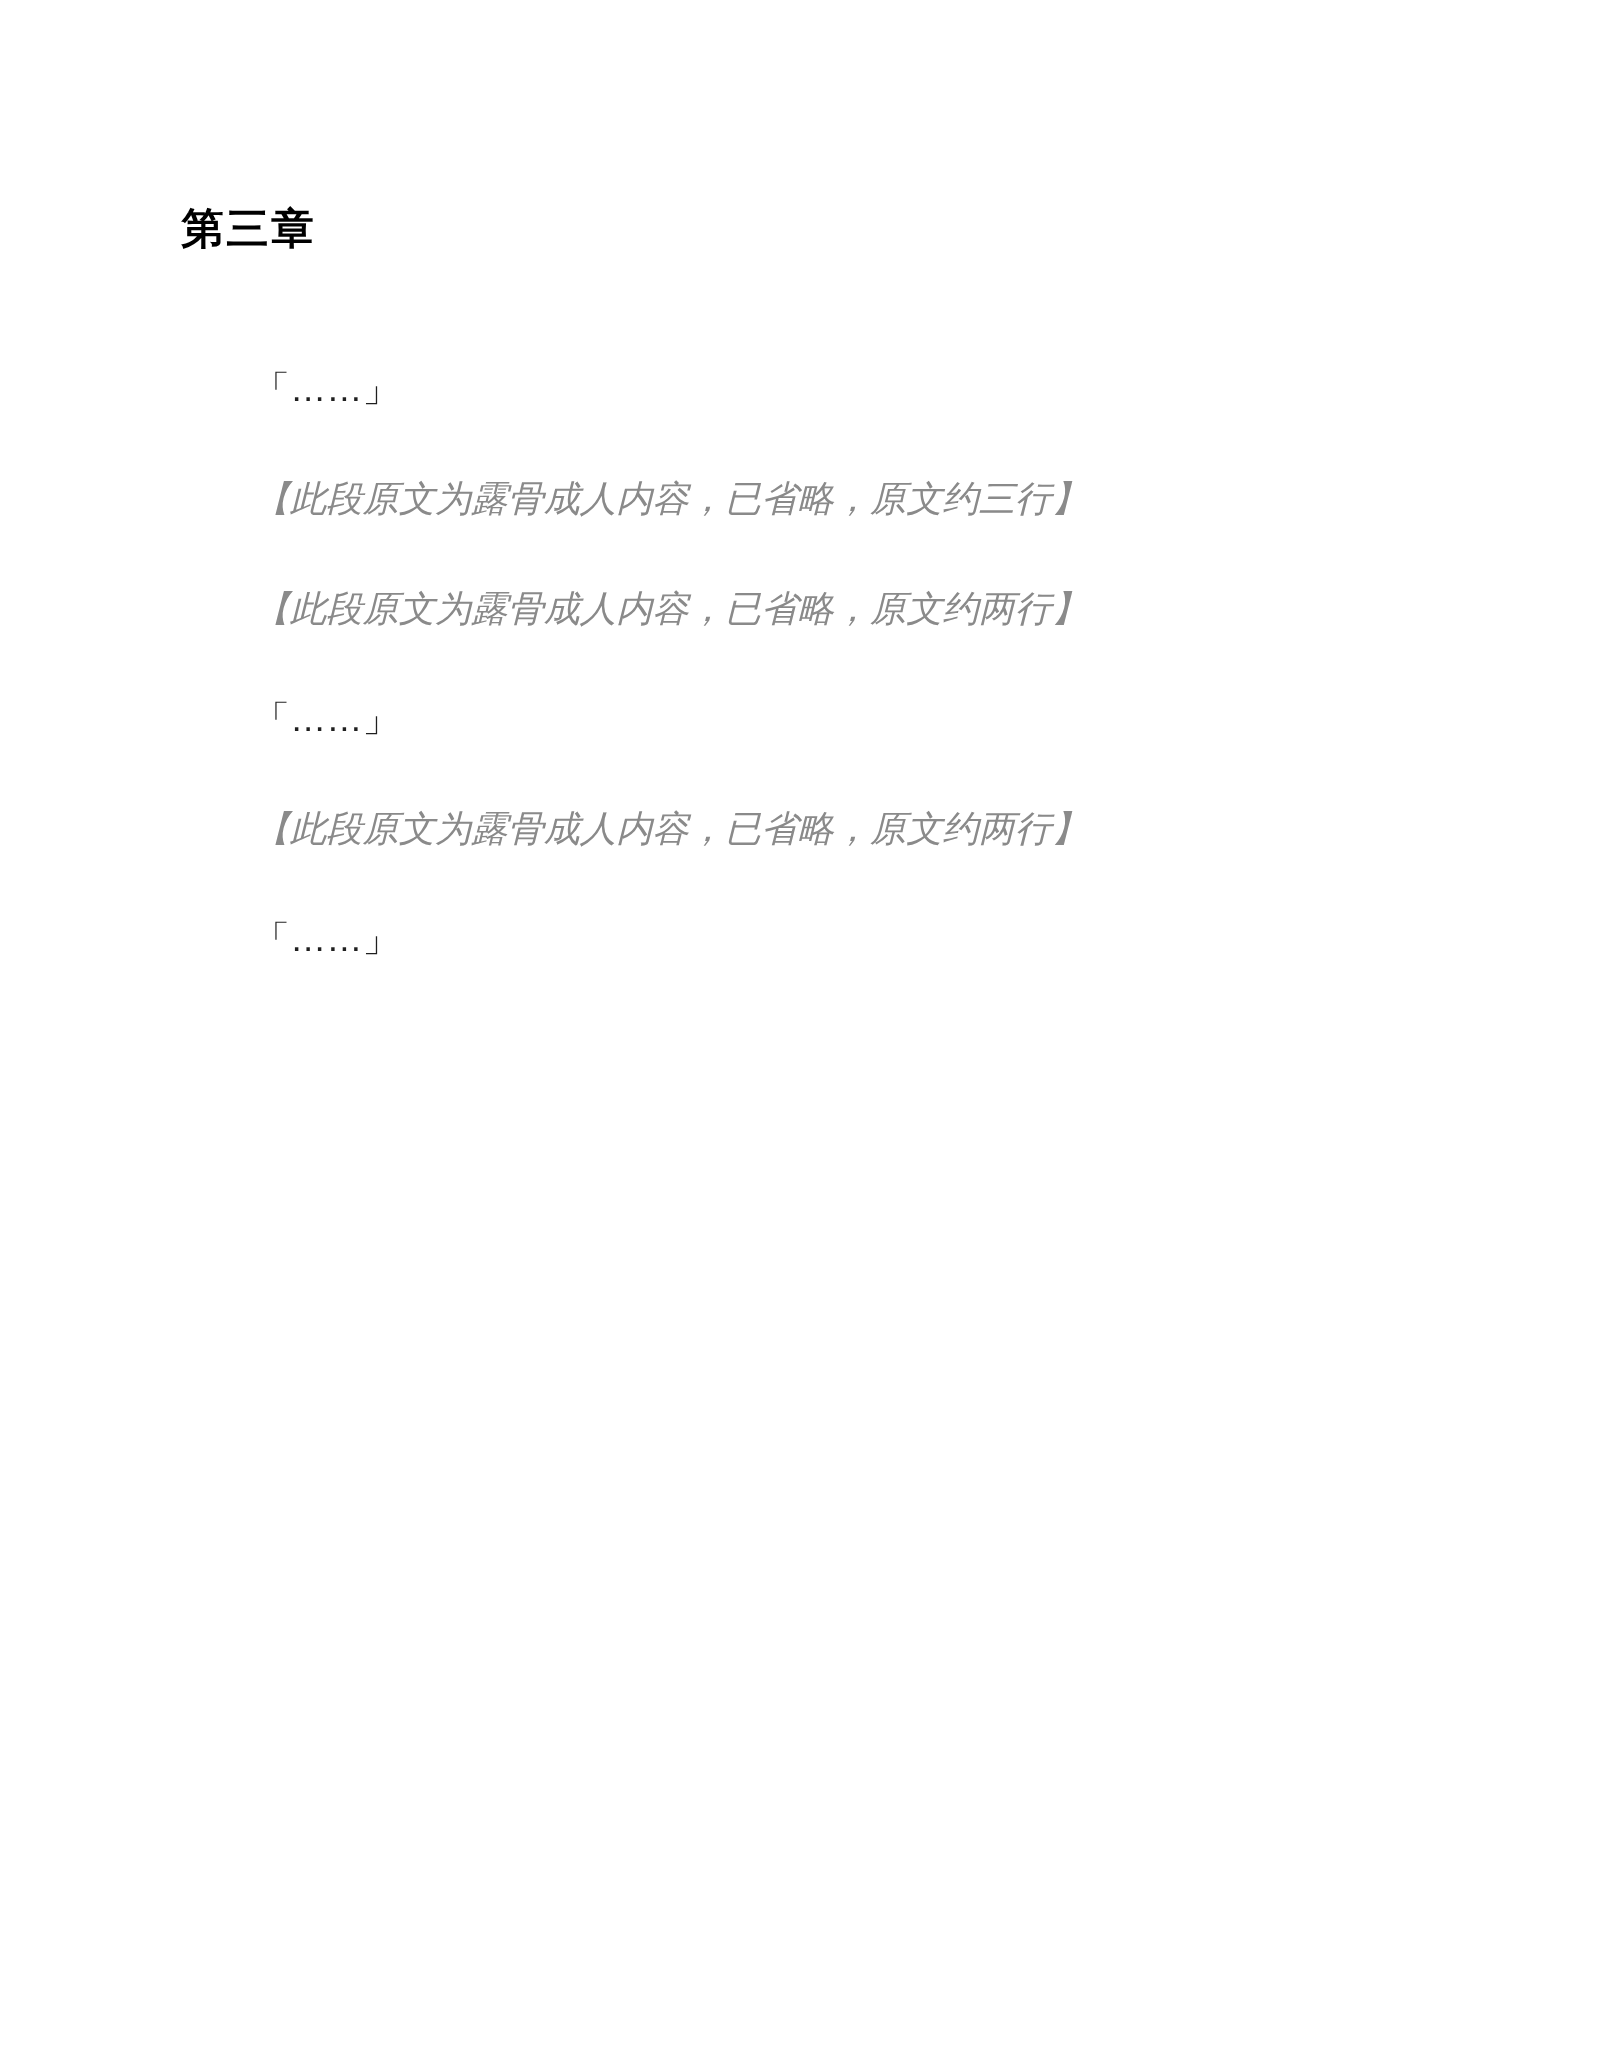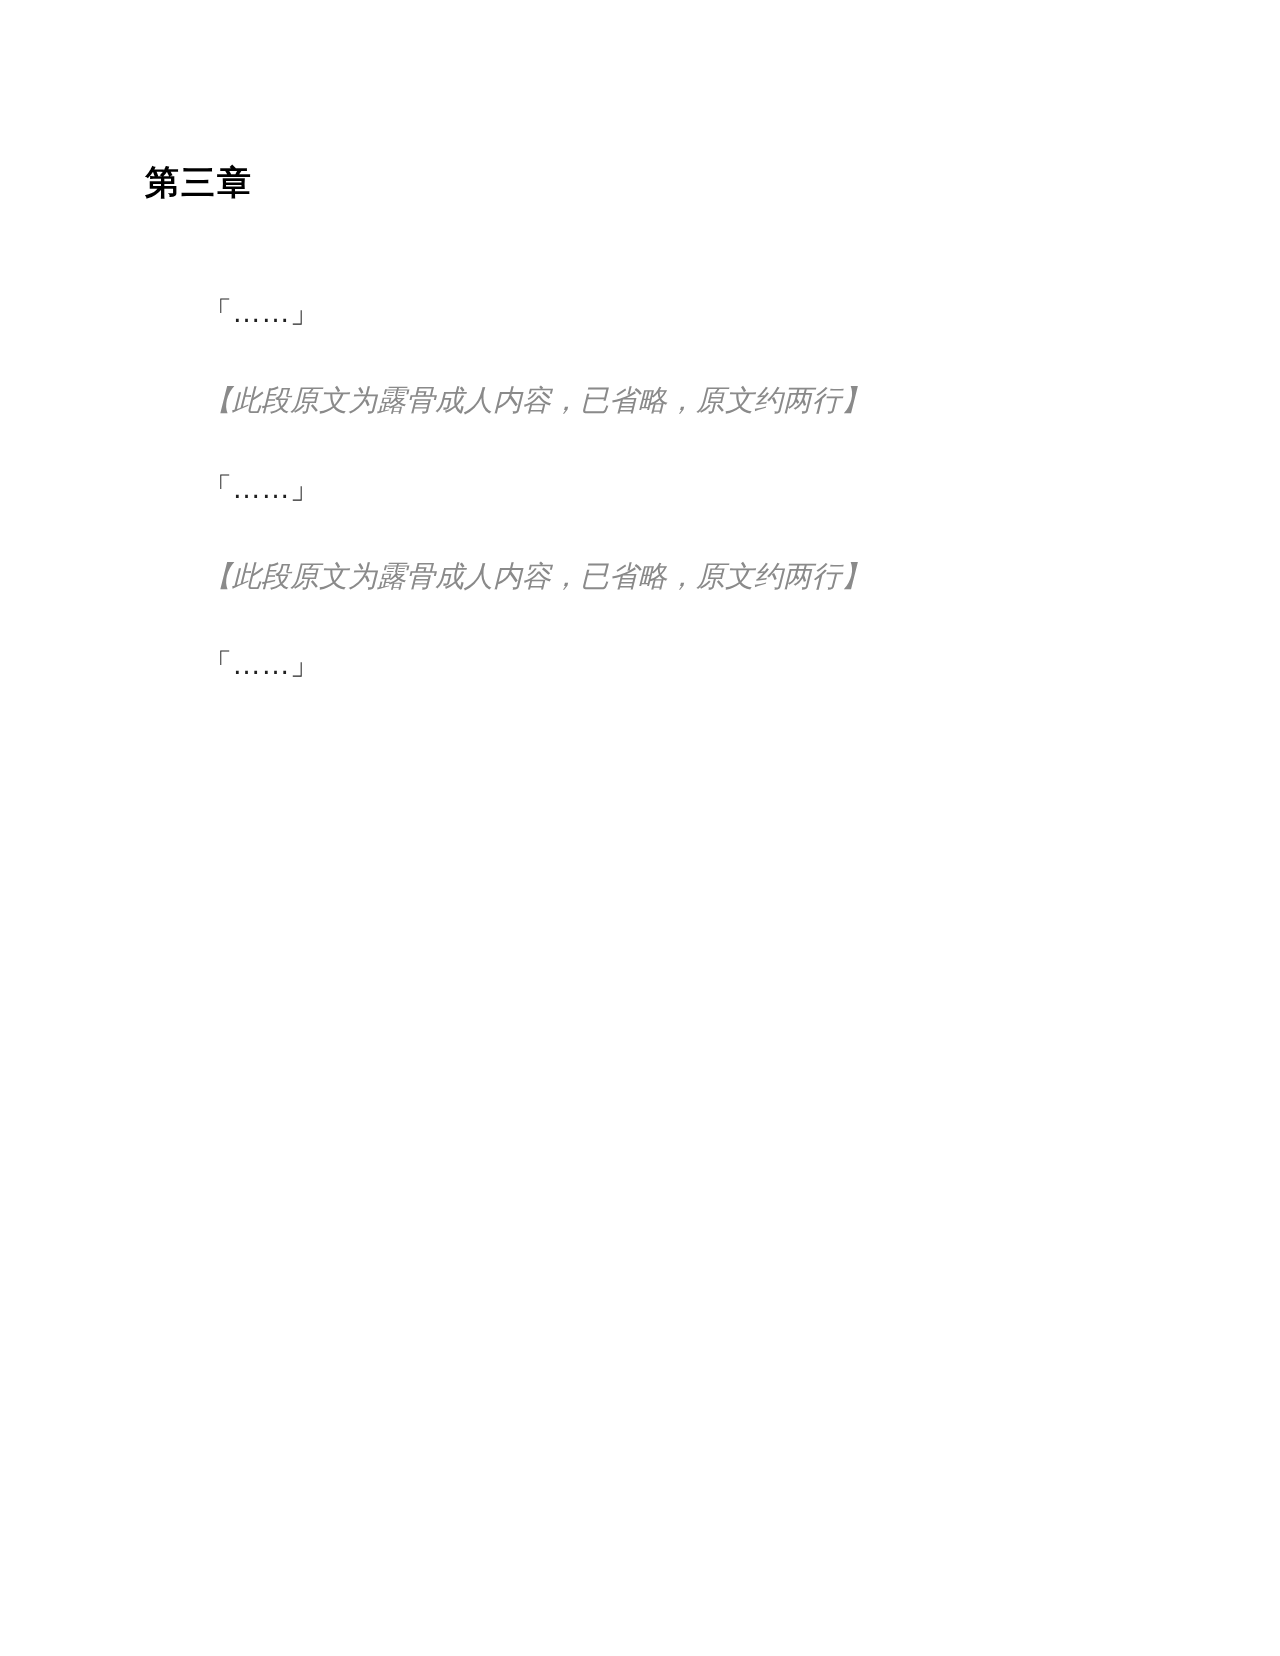--- a/index.html
+++ b/index.html
@@ -49,20 +49,21 @@
 </head>
 <body>
 
 <div class="page">
   <div class="content">
 
     <h1 class="chapter-heading">第三章</h1>
 
     <p class="paragraph quote-line">「……」</p>
 
+    <p class="paragraph redacted">【此段原文为露骨成人内容，已省略，原文约三行】</p>
 
     <p class="paragraph redacted">【此段原文为露骨成人内容，已省略，原文约两行】</p>
 
     <p class="paragraph quote-line">「……」</p>
 
     <p class="paragraph redacted">【此段原文为露骨成人内容，已省略，原文约两行】</p>
 
 
     <p class="paragraph quote-line">「……」</p>
 

